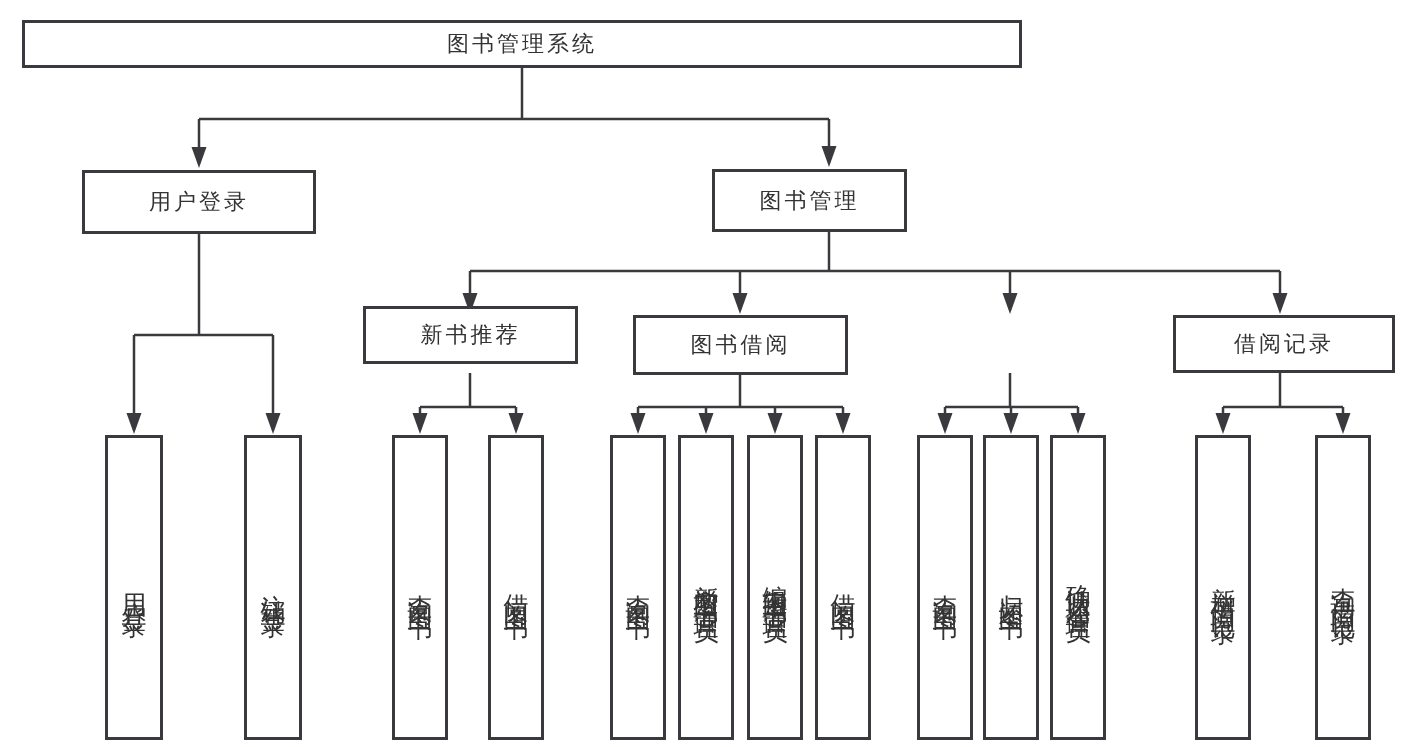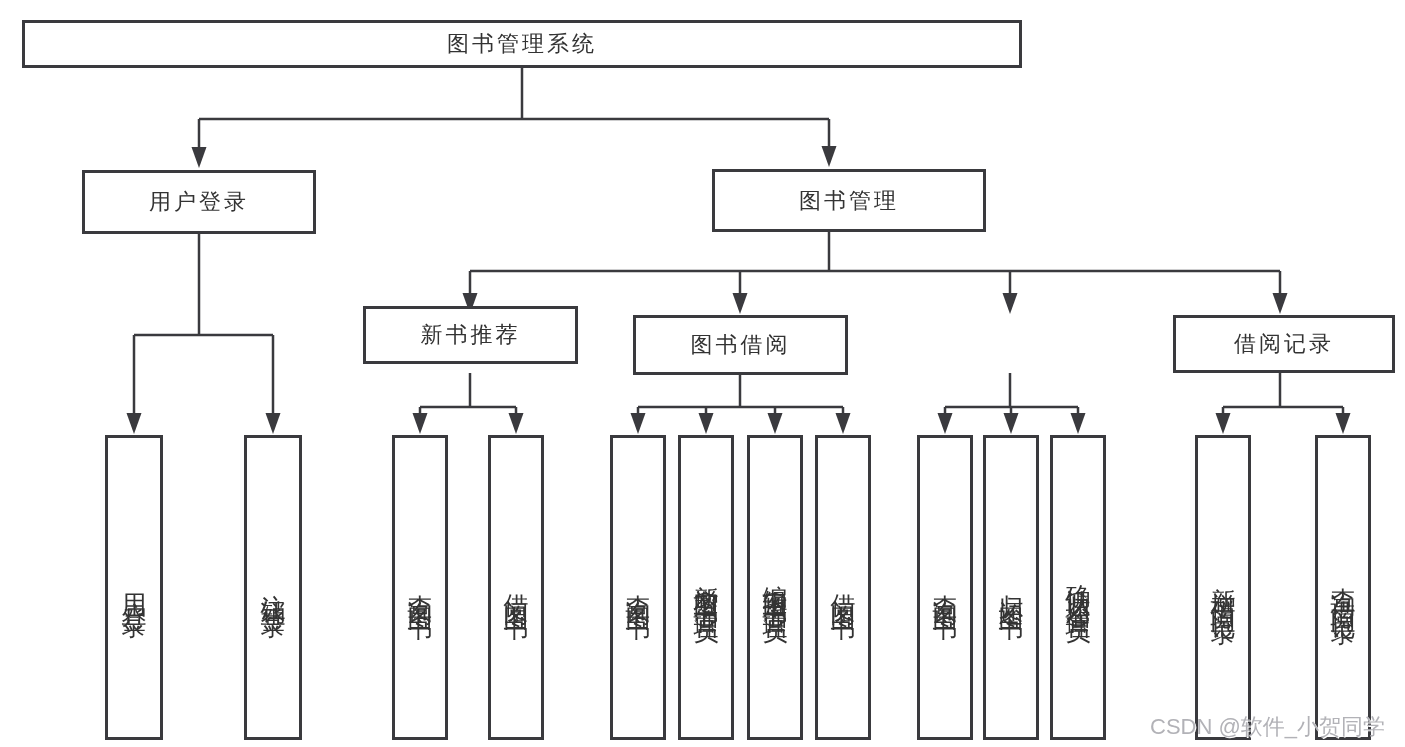--- a/index.html
+++ b/index.html
@@ -32,21 +32,21 @@
   }
   .vbox {
     writing-mode:vertical-rl;
     text-orientation:mixed;
     font-size:25px;
     letter-spacing:7px;
   }
   
   .n-root   { left:22px;  top:20px;  width:1000px; height:48px; }
   .n-login  { left:82px;  top:170px; width:234px;  height:64px; }
-  .n-mgmt   { left:712px; top:169px; width:274px;  height:63px; }
+  .n-mgmt   { left:712px; top:169px; width:195px;  height:63px; }
   .n-l3-1   { left:363px; top:306px; width:215px;  height:58px; }
   .n-l3-2   { left:633px; top:315px; width:215px;  height:60px; }
   .n-l3-3   { left:903px; top:315px; width:215px;  height:58px; }
   .n-l3-4   { left:1173px;top:315px; width:222px;  height:58px; }
   .leaf     { top:435px;  height:305px; }
   .n-g1c1   { left:105px;  width:58px; }
   .n-g1c2   { left:244px;  width:58px; }
   .n-g2c1   { left:392px;  width:56px; }
   .n-g2c2   { left:488px;  width:56px; }
   .n-g3c1   { left:610px;  width:56px; }
@@ -159,15 +159,14 @@
   <div class="node vbox leaf n-g3c3">编辑图书（管理员）</div>
   <div class="node vbox leaf n-g3c4">借阅图书</div>
 
   <div class="node vbox leaf n-g4c1">查询图书</div>
   <div class="node vbox leaf n-g4c2">归还图书</div>
   <div class="node vbox leaf n-g4c3">确认归还（管理员）</div>
 
   <div class="node vbox leaf n-g5c1">新增借阅记录</div>
   <div class="node vbox leaf n-g5c2">查询借阅记录</div>
 
-  <div class="watermark">CSDN @软件_小贺同学</div>
 
 </div>
 
 </body></html>

